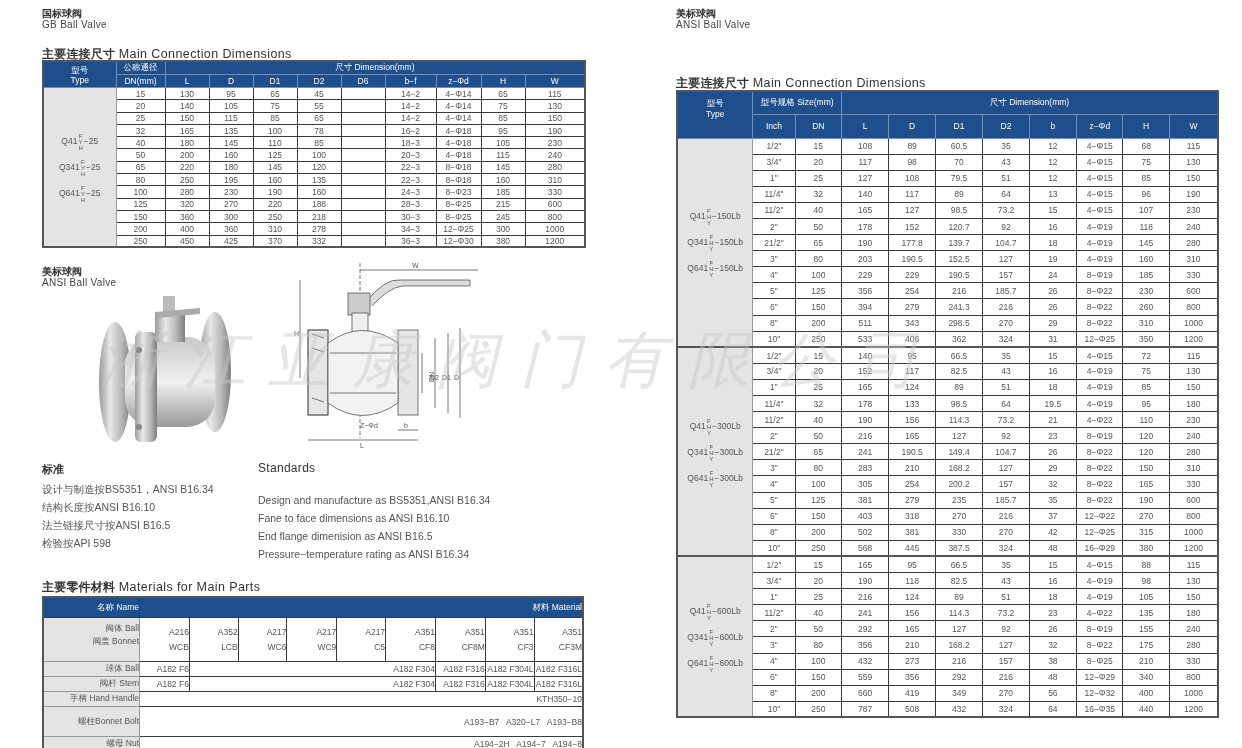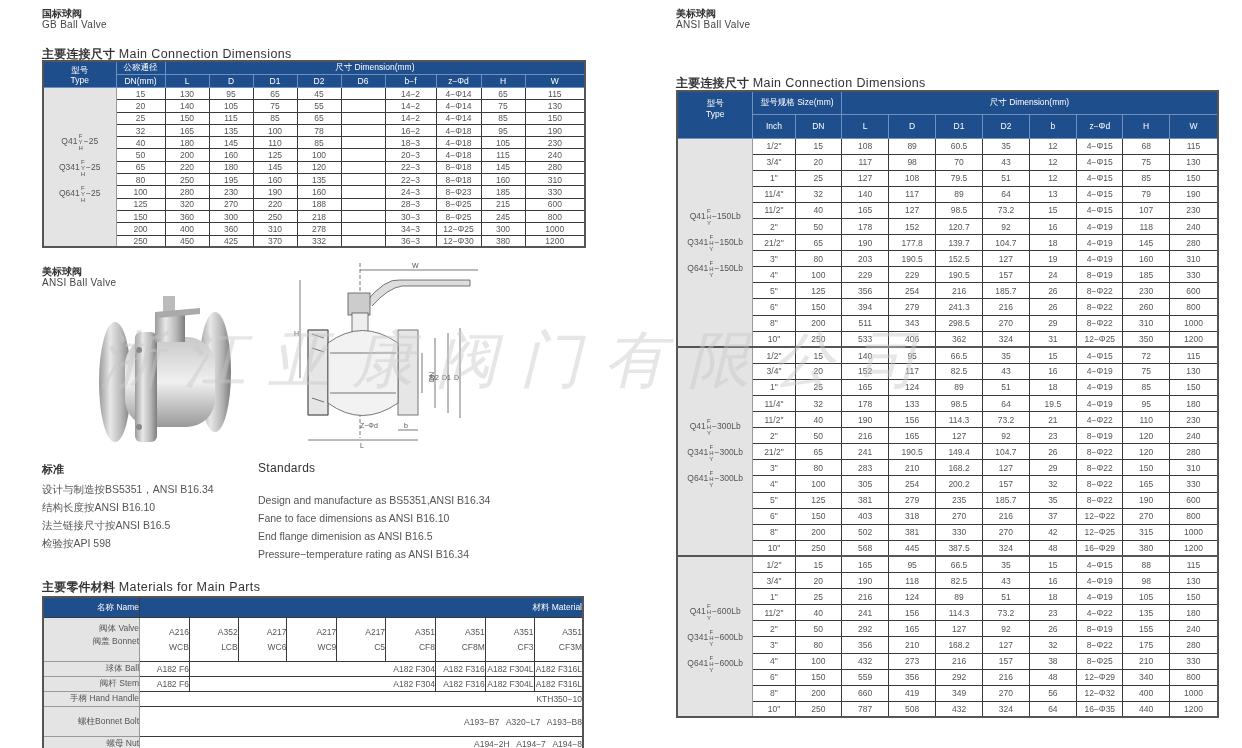--- a/index.html
+++ b/index.html
@@ -331,21 +331,21 @@
       <col style="width:47px">
       <col style="width:47px">
   </colgroup>
   <tbody>
       <tr>
     <th>名称 Name</th>
     <th colspan="9">材料 Material</th>
   </tr>
   <tr style="height:44px" id="mat-body-row">
     <td class="name" style="line-height:13px;vertical-align:top;padding-top:4px;">
-      <span class="tline">阀体 Valve</span>
+      <span class="tline">阀体 Ball</span>
       <span class="tline">阀盖 Bonnet</span>
     </td>
   <td style="line-height: 15px;">
           <span class="tline">A216</span>
           <span class="tline">WCB</span>
         </td>
         <td style="line-height: 15px;">
           <span class="tline">A352</span>
           <span class="tline">LCB</span>
         </td>
@@ -499,21 +499,21 @@
       </tr>
       <tr style="height: 16.1px;">
         <td>11/4"</td>
         <td>32</td>
         <td>140</td>
         <td>117</td>
         <td>89</td>
         <td>64</td>
         <td>13</td>
         <td>4−Φ15</td>
-        <td>79</td>
+        <td>96</td>
         <td>190</td>
       </tr>
       <tr style="height: 16.1px;">
         <td>11/2"</td>
         <td>40</td>
         <td>165</td>
         <td>127</td>
         <td>98.5</td>
         <td>73.2</td>
         <td>15</td>

